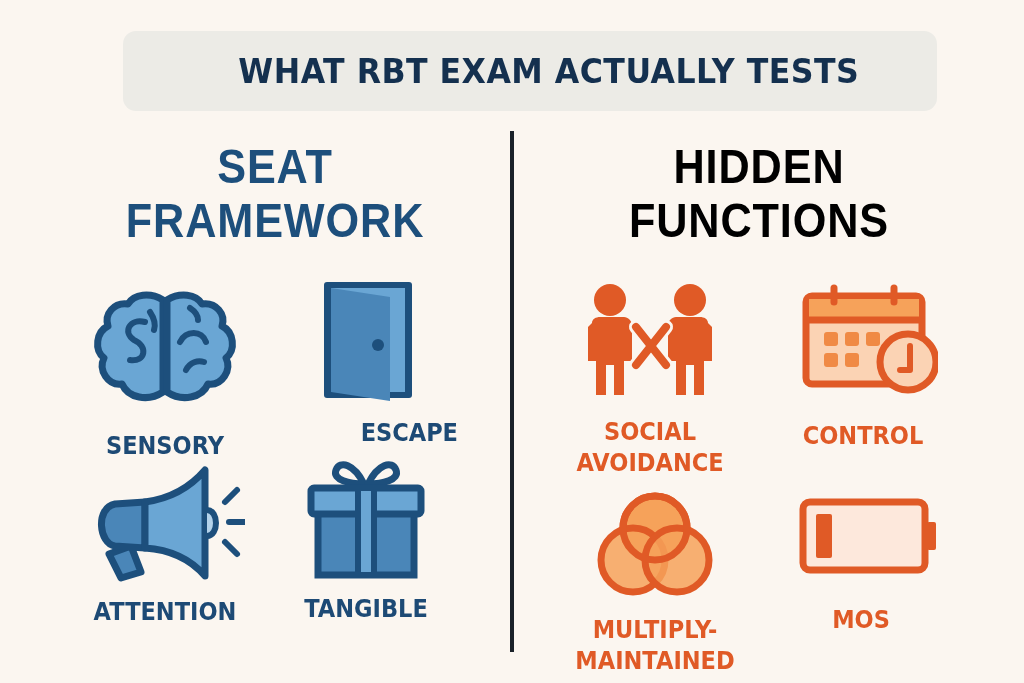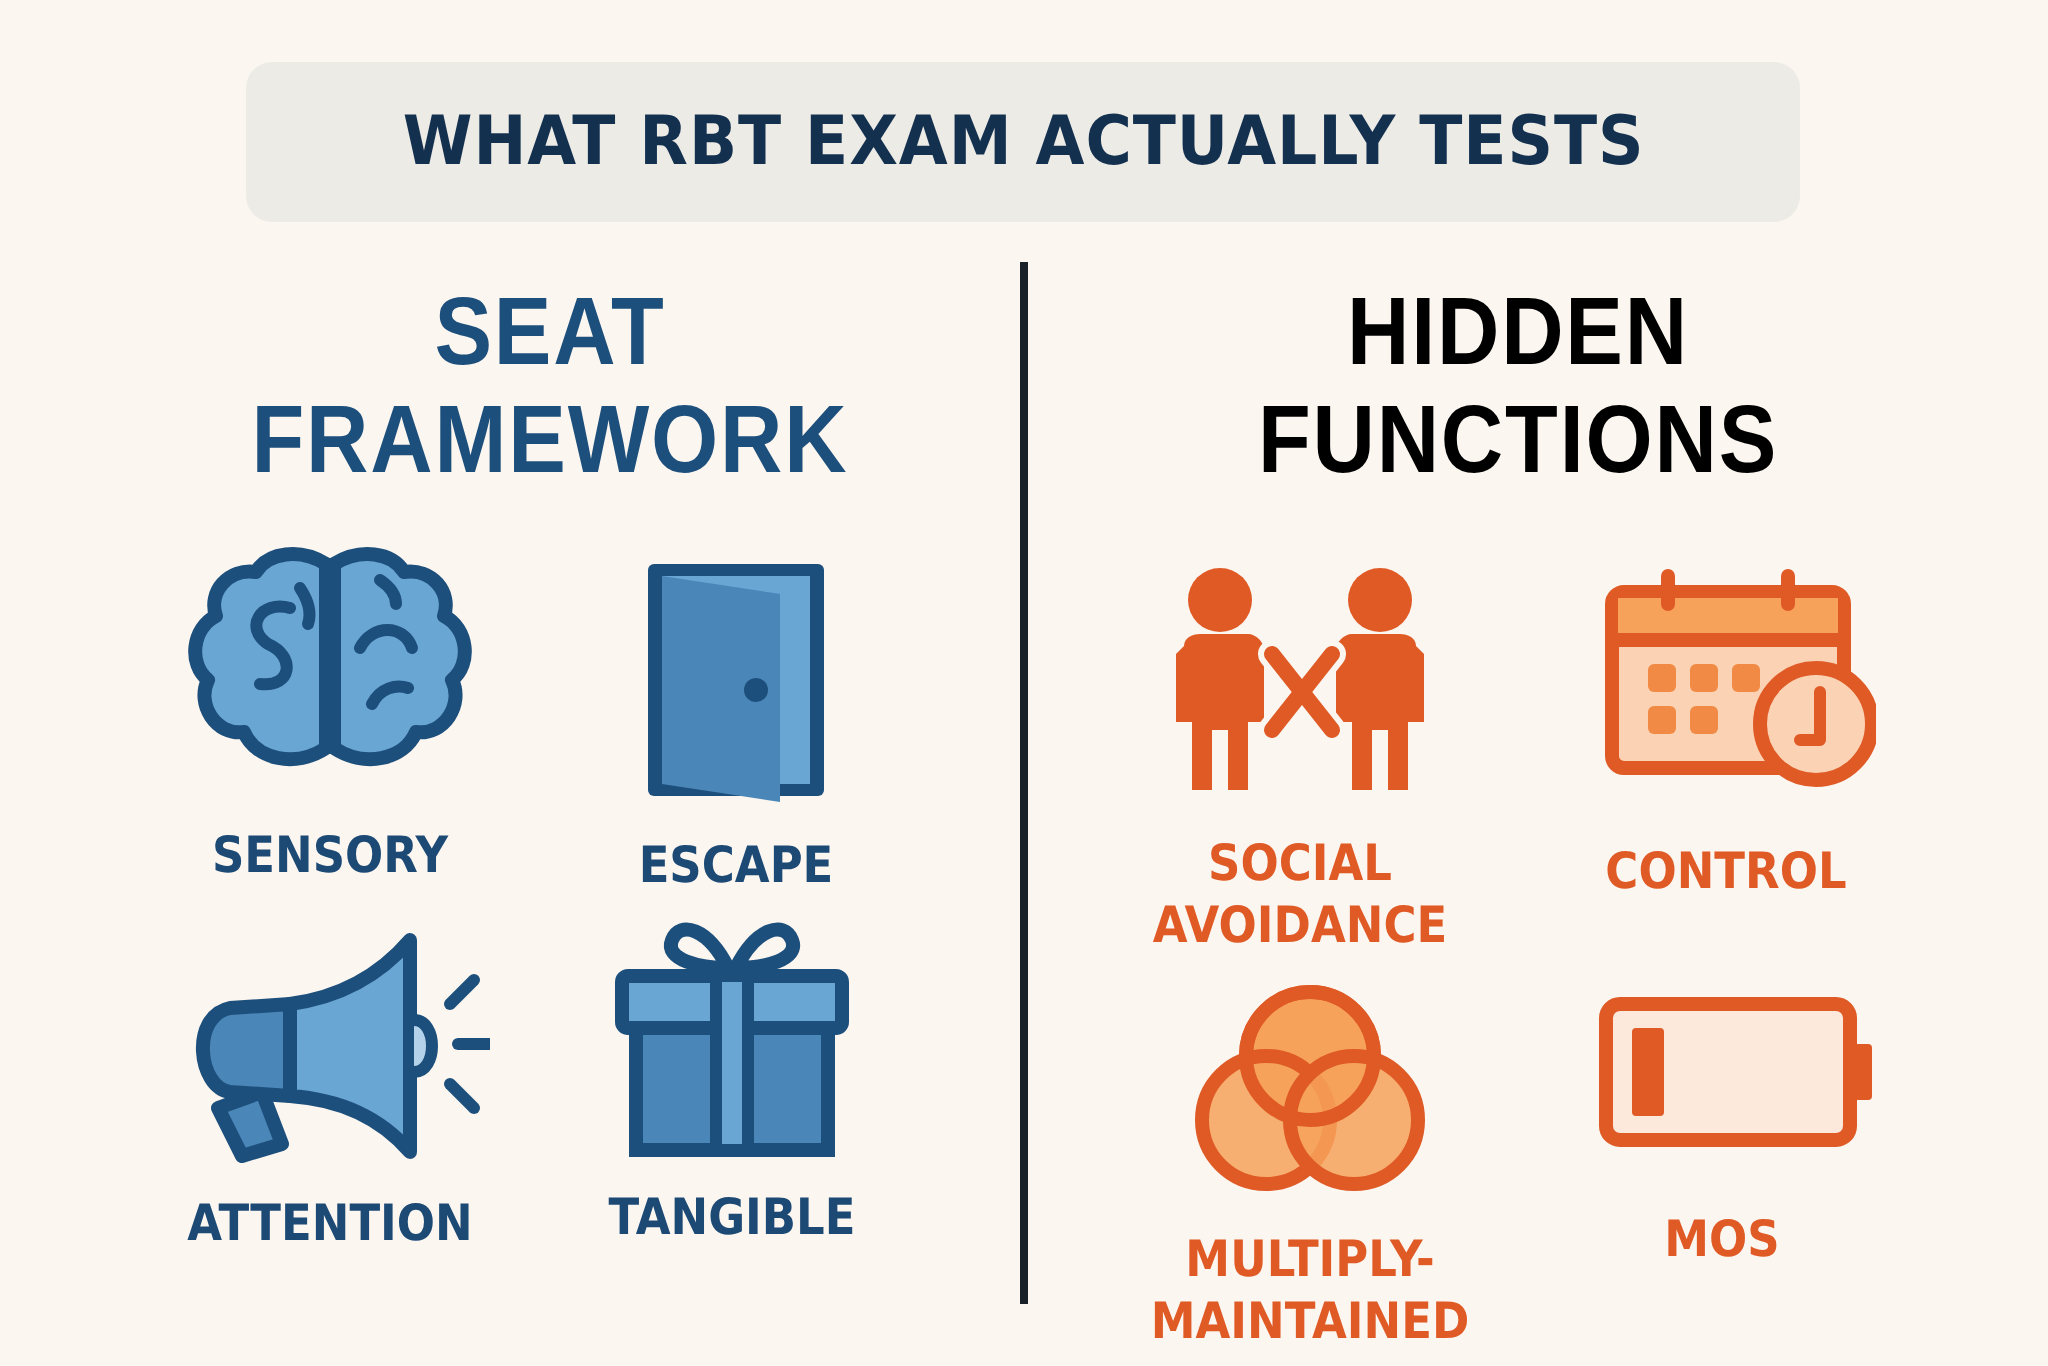--- a/index.html
+++ b/index.html
@@ -1,17 +1,17 @@
 <!DOCTYPE html>
 <html><head>
 <meta charset="utf-8">
 <style>
   html,body{margin:0;padding:0;}
   body{width:1024px;height:683px;background:#fbf6f0;position:relative;overflow:hidden;font-family:"DejaVu Sans","Liberation Sans",sans-serif;}
-  .title-box{position:absolute;left:123px;top:31px;width:777px;height:80px;background:#ecebe6;border-radius:13px;display:flex;align-items:center;justify-content:center;}
+  .title-box{position:absolute;left:123px;top:31px;width:777px;height:80px;background:#ecebe6;border-radius:13px;display:flex;align-items:center;justify-content:center;padding-left:37px;}
   .title-box span{font-family:"DejaVu Sans",sans-serif;font-weight:bold;font-size:34px;color:#14304f;letter-spacing:0.5px;transform:scaleX(0.93);display:inline-block;white-space:nowrap;}
   .divider{position:absolute;left:510px;top:131px;width:4px;height:521px;background:#1a2129;}
   .heading{position:absolute;text-align:center;font-family:Liberation Sans, sans-serif;font-weight:bold;font-size:48px;line-height:54px;letter-spacing:1px;}
   .heading span{display:block;transform:scaleX(0.9);}
   .heading.blue{left:40px;width:470px;top:140px;color:#1d4f7c;}
   .heading.orange{left:514px;width:490px;top:140px;color:#000000;}
   .item{position:absolute;width:200px;text-align:center;}
   .icon{display:block;margin:0 auto;}
   .label{font-family:"DejaVu Sans",sans-serif;font-weight:bold;font-size:25px;line-height:31px;display:block;transform:scaleX(0.9);white-space:nowrap;}
   .label.blue{color:#1d4a75;}
@@ -29,34 +29,34 @@
 <div class="heading blue">
   <span>SEAT</span>
   <span>FRAMEWORK</span>
 </div>
 
 <div class="heading orange">
   <span>HIDDEN</span>
   <span>FUNCTIONS</span>
 </div>
 
-<div class="item" style="left:65px;top:272px;">
+<div class="item" style="left:65px;top:290px;">
   <svg class="icon" width="150" height="118" viewBox="0 0 150 118">
     <path d="M73 10 C60 2 44 4 38 14 C24 12 14 24 18 36 C6 42 4 60 14 68 C8 80 18 96 32 94 C38 108 58 112 73 102 Z" fill="#6aa6d4" stroke="#1d4f7c" stroke-width="7" stroke-linejoin="round"></path>
     <path d="M77 10 C90 2 106 4 112 14 C126 12 136 24 132 36 C144 42 146 60 136 68 C142 80 132 96 118 94 C112 108 92 112 77 102 Z" fill="#6aa6d4" stroke="#1d4f7c" stroke-width="7" stroke-linejoin="round"></path>
     <path d="M55 32 C40 28 32 42 44 50 C58 56 56 72 40 70" fill="none" stroke="#1d4f7c" stroke-width="6" stroke-linecap="round"></path>
     <path d="M60 22 C64 28 66 34 64 40" fill="none" stroke="#1d4f7c" stroke-width="6" stroke-linecap="round"></path>
     <path d="M90 52 C96 40 112 40 116 52" fill="none" stroke="#1d4f7c" stroke-width="6" stroke-linecap="round"></path>
     <path d="M96 80 C100 72 108 70 114 72" fill="none" stroke="#1d4f7c" stroke-width="6" stroke-linecap="round"></path>
     <path d="M100 18 C106 22 108 26 108 30" fill="none" stroke="#1d4f7c" stroke-width="6" stroke-linecap="round"></path>
   </svg>
   <span class="label blue" style="margin-top:22px;">SENSORY</span>
 </div>
 
-<div class="item" style="left:268px;top:279px;">
+<div class="item" style="left:268px;top:279px;text-align:right;">
   <svg class="icon" width="100" height="122" viewBox="0 0 100 122">
     <rect x="6" y="3" width="88" height="116" rx="3" fill="#1d4f7c"></rect>
     <rect x="13" y="9" width="74" height="104" fill="#6aa6d4"></rect>
     <polygon points="13,9 72,18 72,122 13,113" fill="#4a86b8"></polygon>
     <circle cx="60" cy="66" r="6" fill="#1d4f7c"></circle>
   </svg>
   <span class="label blue" style="margin-top:16px;">ESCAPE</span>
 </div>
 
 <div class="item" style="left:65px;top:464px;">

